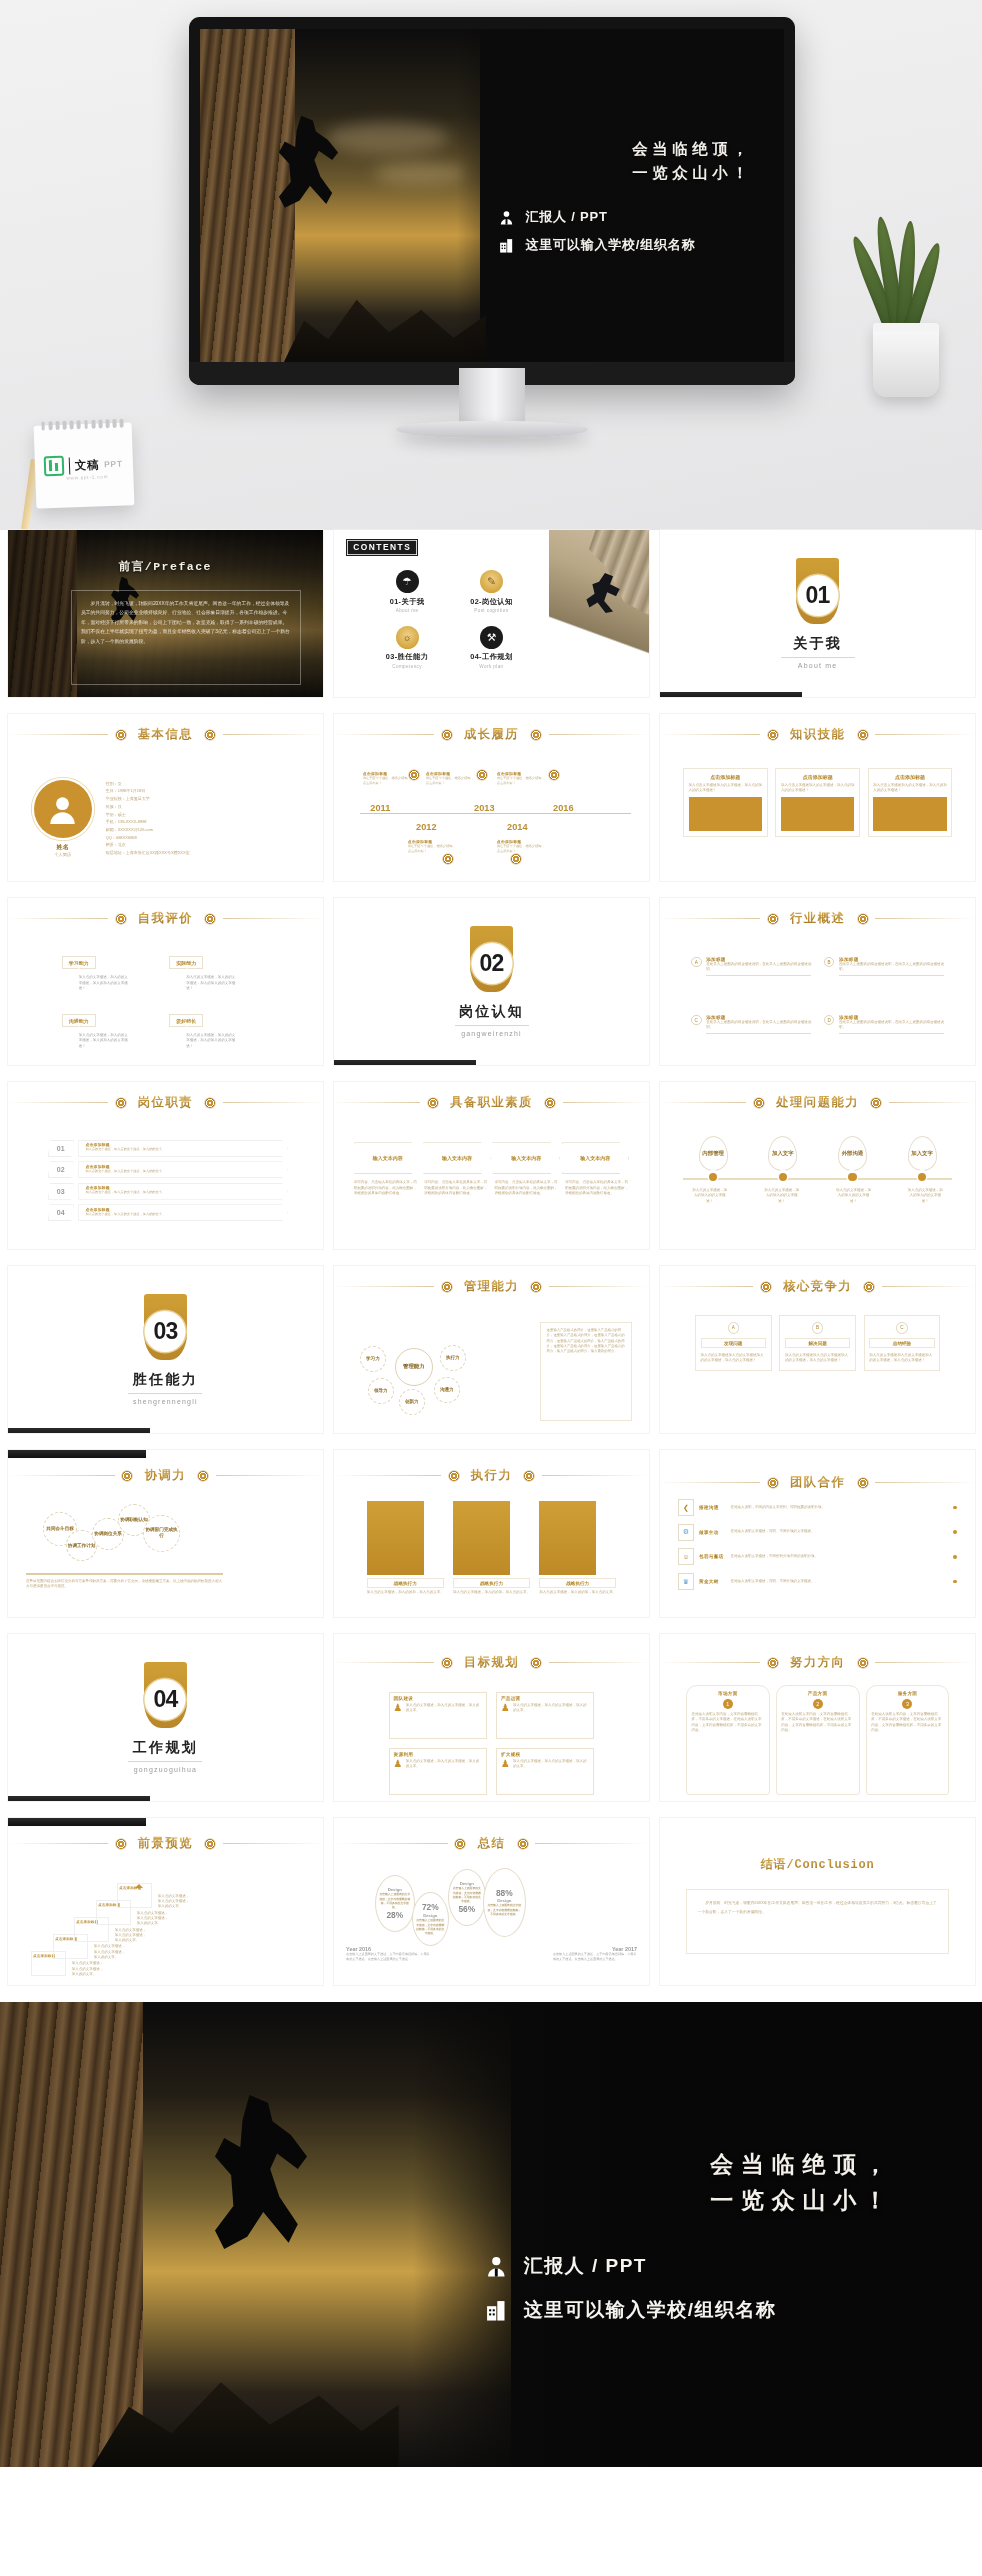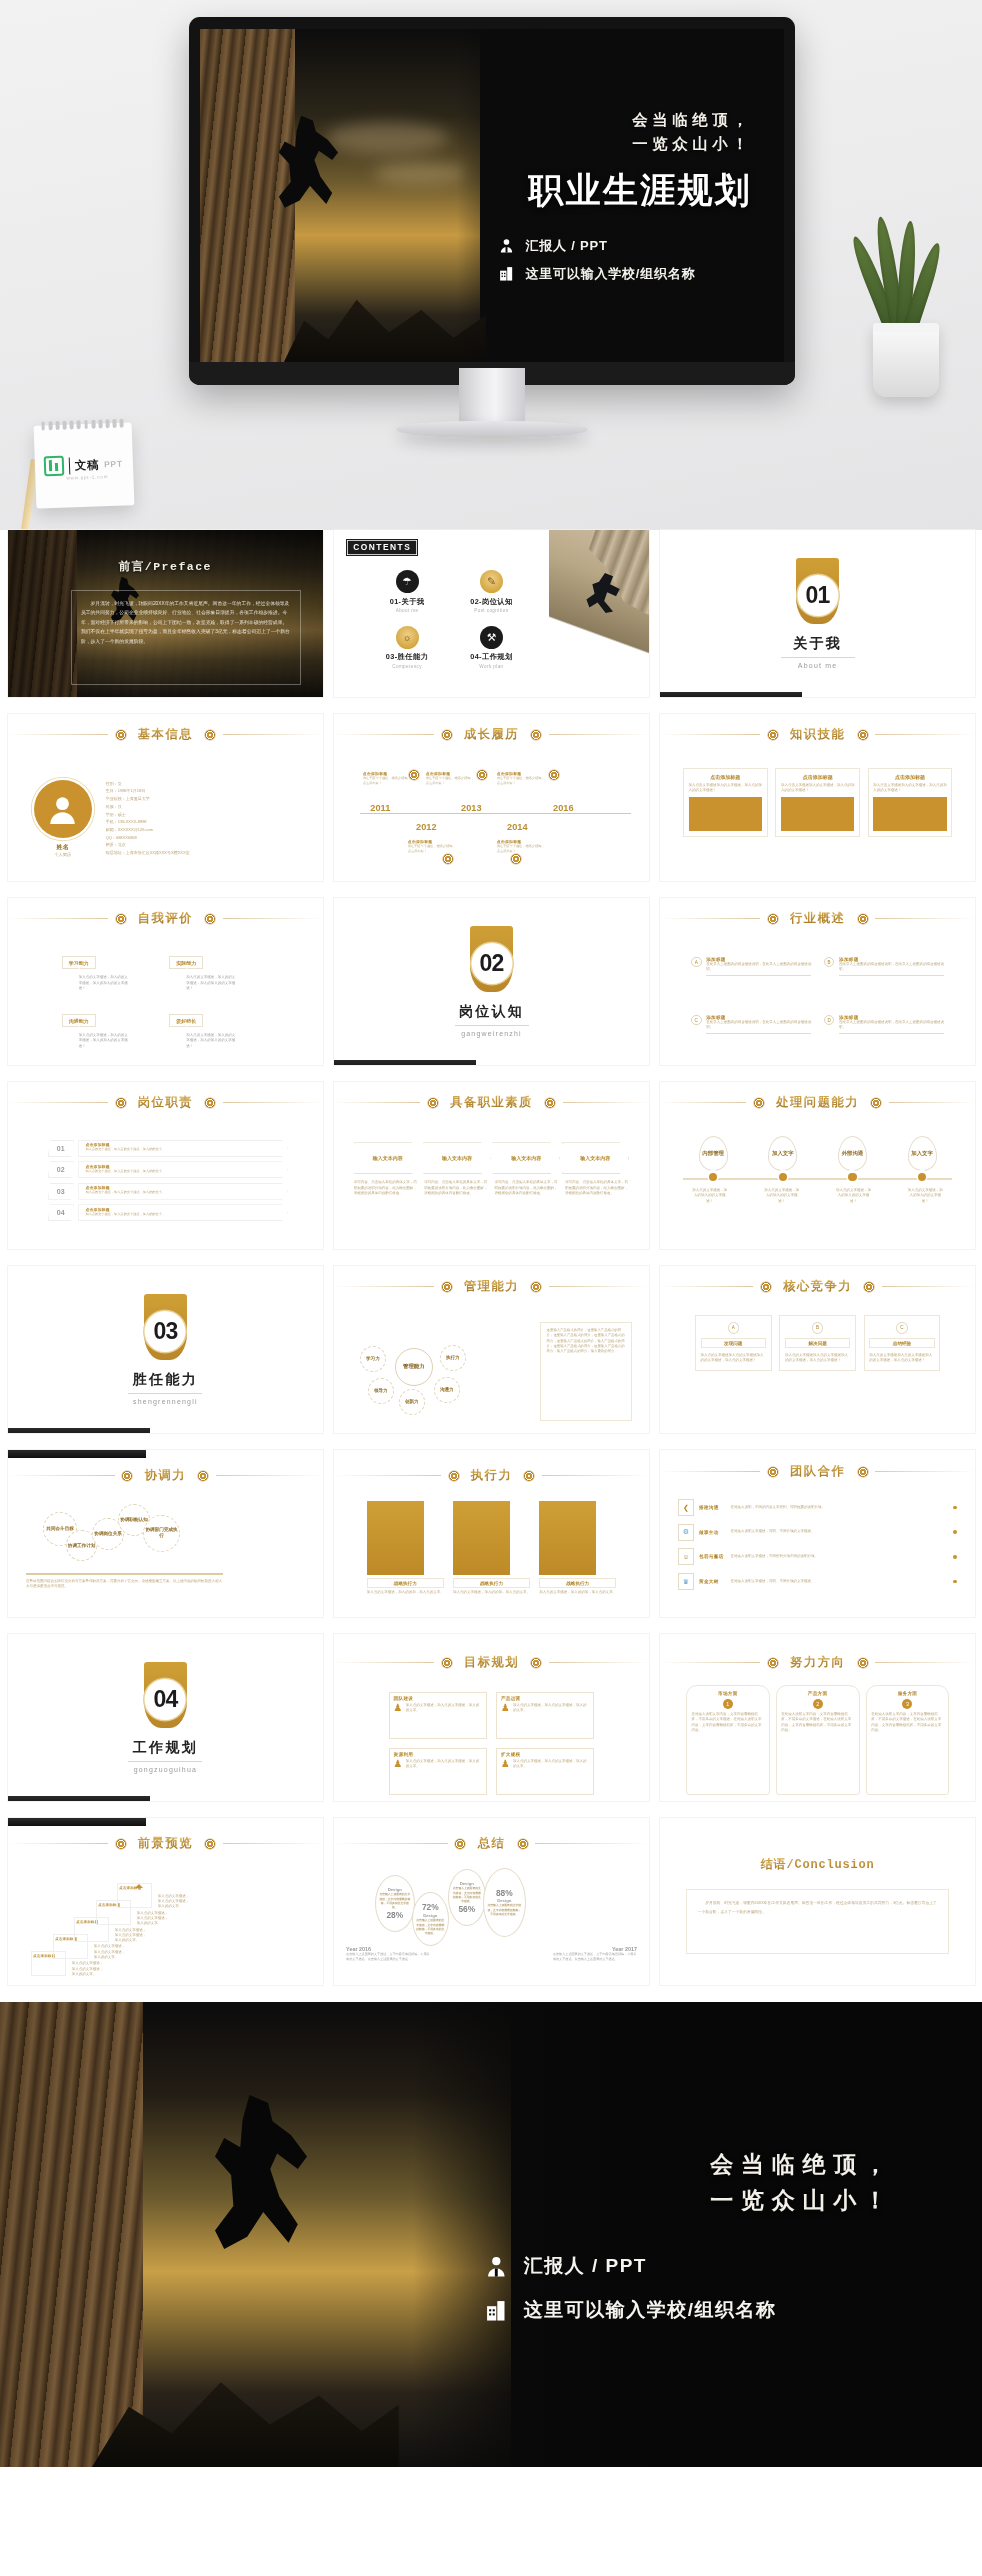--- a/index.html
+++ b/index.html
@@ -287,21 +287,20 @@
         <div class="mountain"></div>
         <div class="climber"></div>
       </div>
       <div class="slide-dark"></div>
 
       <div class="slide-text">
         <div class="poem">
           <div>会当临绝顶，</div>
           <div>一览众山小！</div>
         </div>
-        <div class="big-title">职业生涯规划</div>
 
         <div class="meta-rows">
           <div class="meta-row">
             <svg class="ic" viewBox="0 0 24 24">
               <circle cx="12" cy="7" r="4" fill="#fff"></circle>
               <path d="M4 22c0-4.4 3.6-8 8-8s8 3.6 8 8z" fill="#fff"></path>
               <rect x="10.6" y="14" width="2.8" height="8" fill="#0b0b0b"></rect>
             </svg>
             <span>汇报人 / PPT</span>
           </div>
@@ -481,21 +480,21 @@
           <div class="lbl" style="font-size:3.8px;">点击添加标题</div>
           <div class="tiny" style="font-size:3.2px;">就让千篇字字描述，增添少须知，点击添大家！</div>
         </div>
         <div style="position:absolute;left:163px;top:9.2px;width:48px;">
           <div class="lbl" style="font-size:3.8px;">点击添加标题</div>
           <div class="tiny" style="font-size:3.2px;">就让千篇字字描述，增添少须知，点击添大家！</div>
         </div>
 
         <div style="position:absolute;left:26px;top:41px;width:41px;text-align:center;font-size:9.2px;font-weight:800;color:#bd8f33;">2011</div>
         <div style="position:absolute;left:72px;top:60px;width:41px;text-align:center;font-size:9.2px;font-weight:800;color:#bd8f33;">2012</div>
-        <div style="position:absolute;left:117px;top:41px;width:41px;text-align:center;font-size:9.2px;font-weight:800;color:#bd8f33;">2013</div>
+        <div style="position:absolute;left:130px;top:41px;width:41px;text-align:center;font-size:9.2px;font-weight:800;color:#bd8f33;">2013</div>
         <div style="position:absolute;left:163px;top:60px;width:41px;text-align:center;font-size:9.2px;font-weight:800;color:#bd8f33;">2014</div>
         <div style="position:absolute;left:209px;top:41px;width:41px;text-align:center;font-size:9.2px;font-weight:800;color:#bd8f33;">2016</div>
 
         <div style="position:absolute;left:74px;top:77px;width:48px;">
           <div class="lbl" style="font-size:3.8px;">点击添加标题</div>
           <div class="tiny" style="font-size:3.2px;">就让千篇字字描述，增添少须知，点击添大家！</div>
         </div>
         <div style="position:absolute;left:163px;top:77px;width:48px;">
           <div class="lbl" style="font-size:3.8px;">点击添加标题</div>
           <div class="tiny" style="font-size:3.2px;">就让千篇字字描述，增添少须知，点击添大家！</div>
@@ -843,21 +842,21 @@
         </div>
         <div style="text-align:center;">
           <div class="barblk"></div>
           <div style="border:0.8px solid #eee6d6;padding:1.5px;margin-top:3.1px;font-size:4.6px;font-weight:900;color:#b48626;">战略执行力</div>
           <div class="tiny" style="margin-top:2.3px;text-align:left;">加入点的文字描述，加入的的加，加入点的文字。</div>
         </div>
       </div>
     </div>
 
     <div class="slide">
-      <div class="sec-head" style="margin-top:13px;">
+      <div class="sec-head" style="margin-top:24px;">
         <span class="sec-line"></span>
         <span class="orn"></span>
         <span class="sec-title">团队合作</span>
         <span class="orn"></span>
         <span class="sec-line r"></span>
       </div>
       <div class="sec-body" style="top:49px;padding:0 18.4px;display:flex;flex-direction:column;gap:7.7px;">
         <div style="display:flex;align-items:center;gap:5.4px;">
           <span style="width:15.4px;height:17px;border:0.8px solid #e6dcc6;display:flex;align-items:center;justify-content:center;font-size:7px;color:#b48626;flex:none;">❮</span>
           <span class="lbl" style="width:26px;flex:none;">搭建沟通</span>

